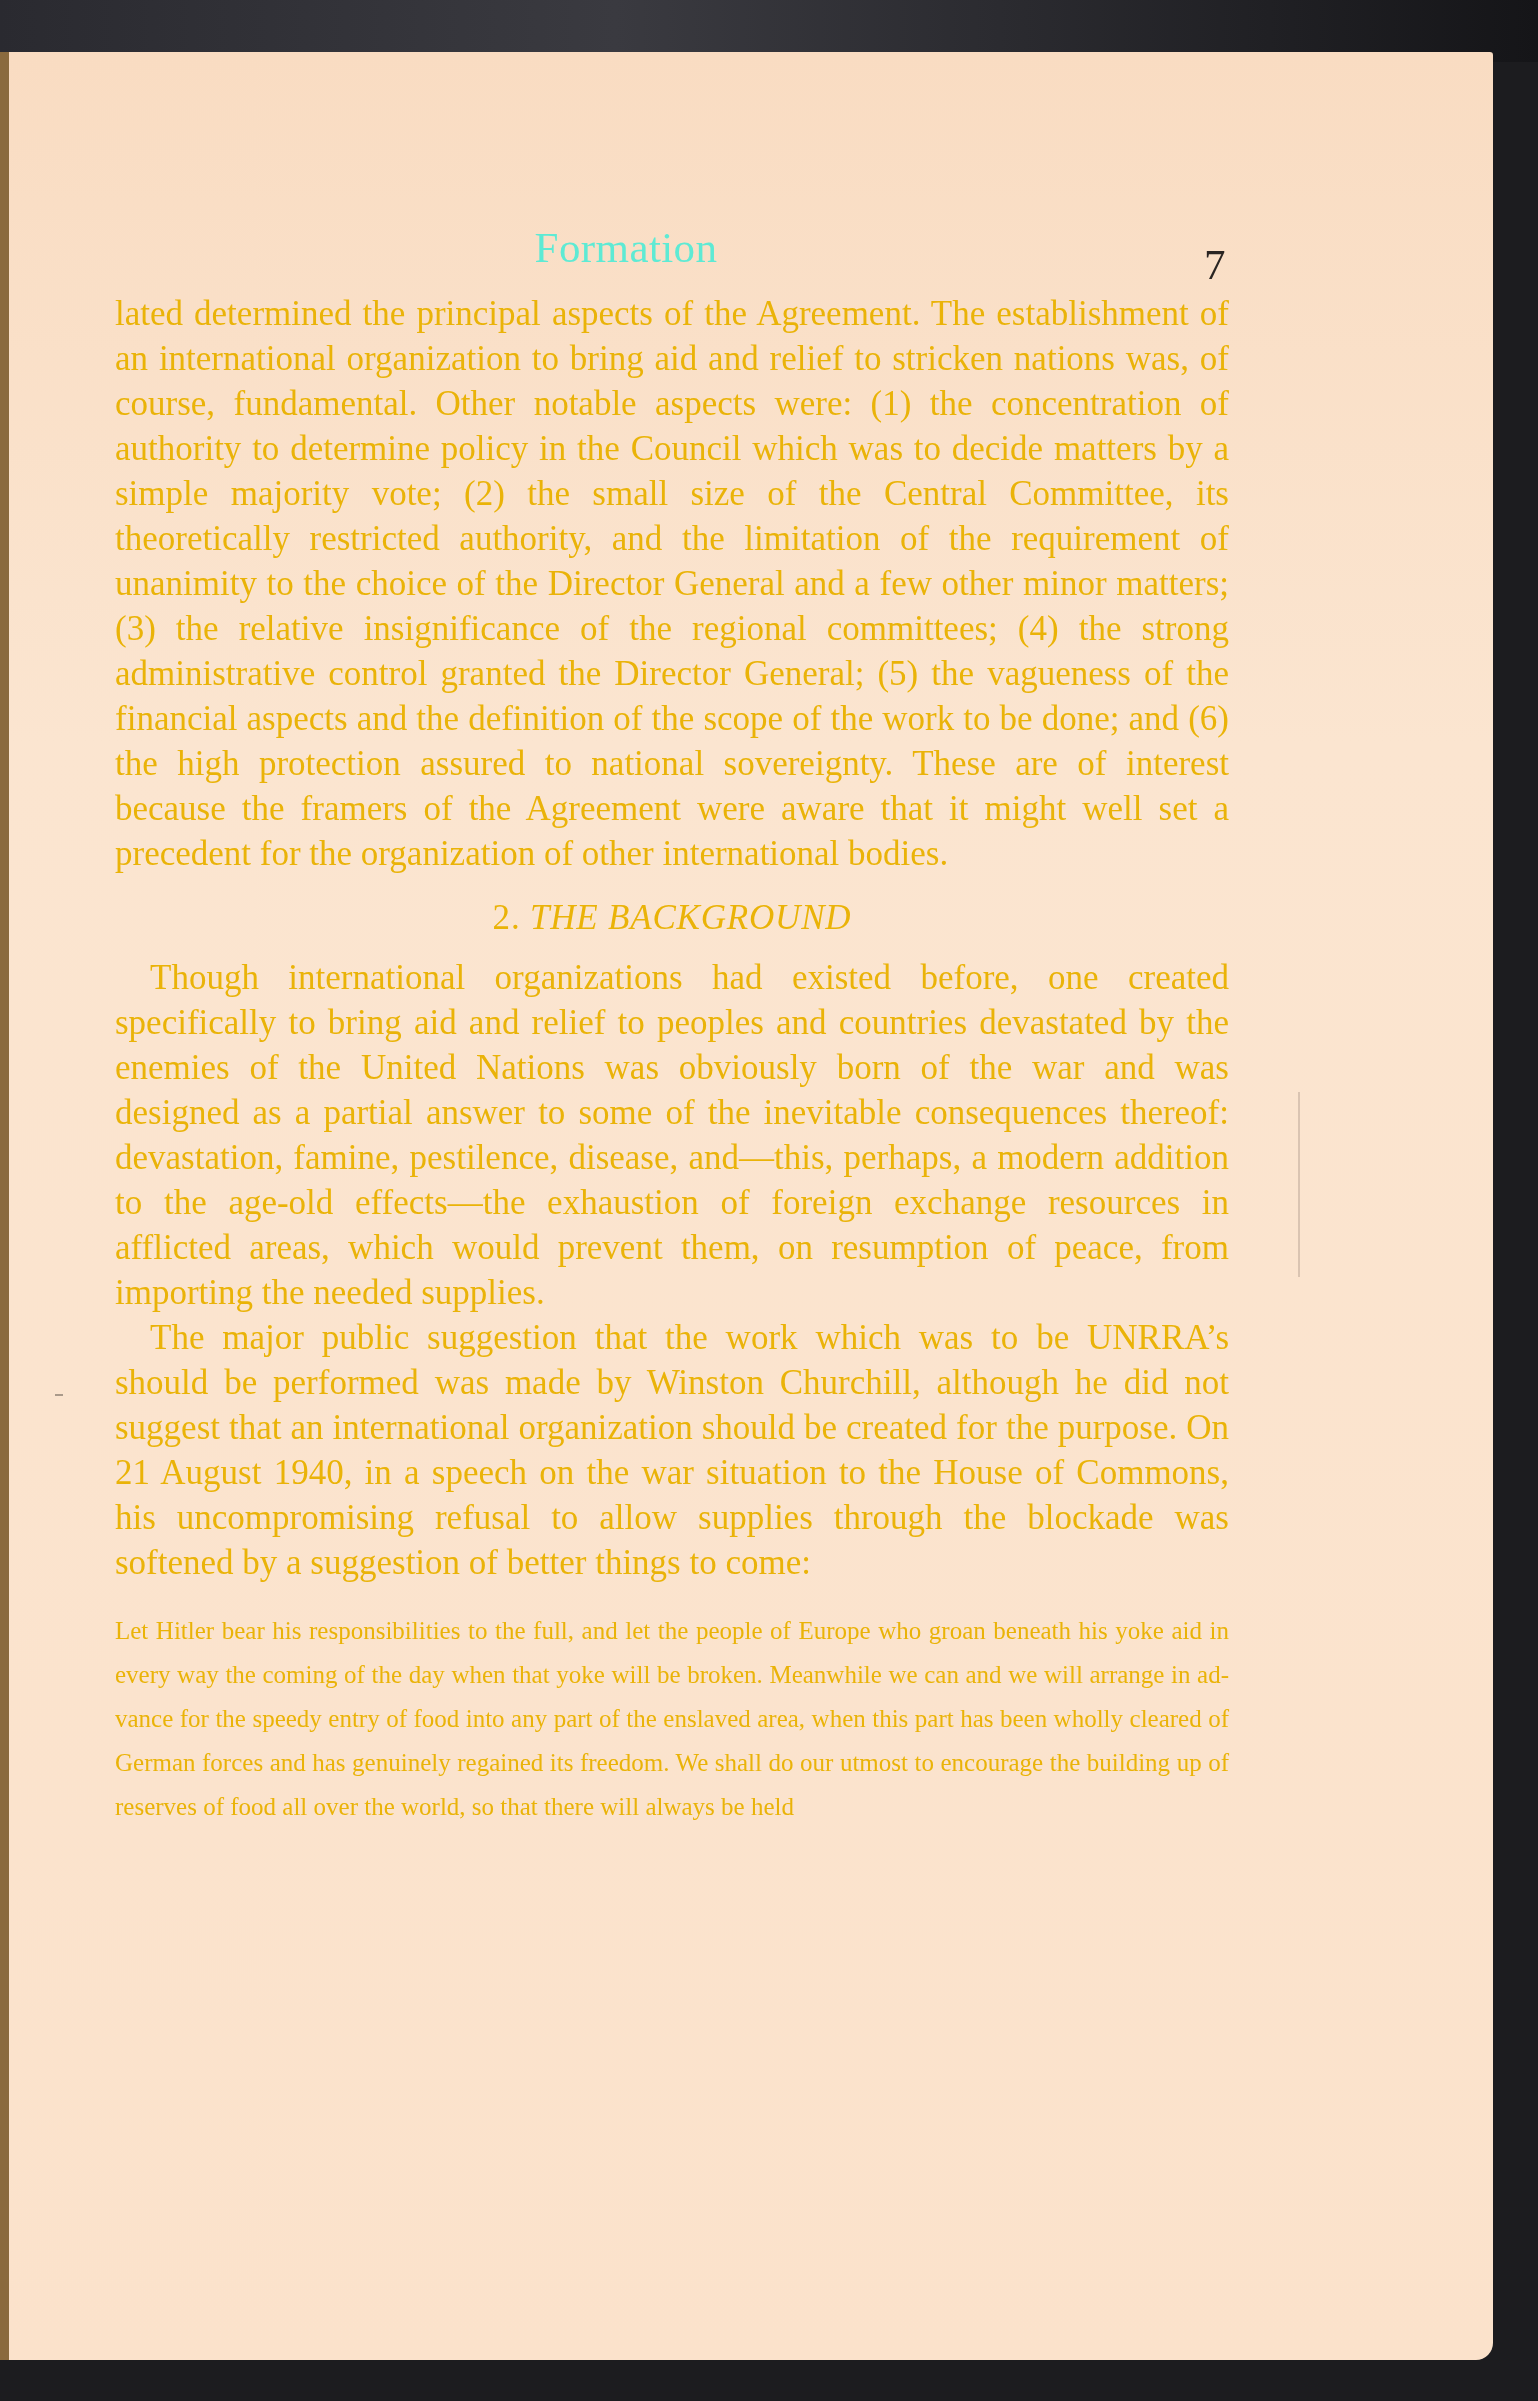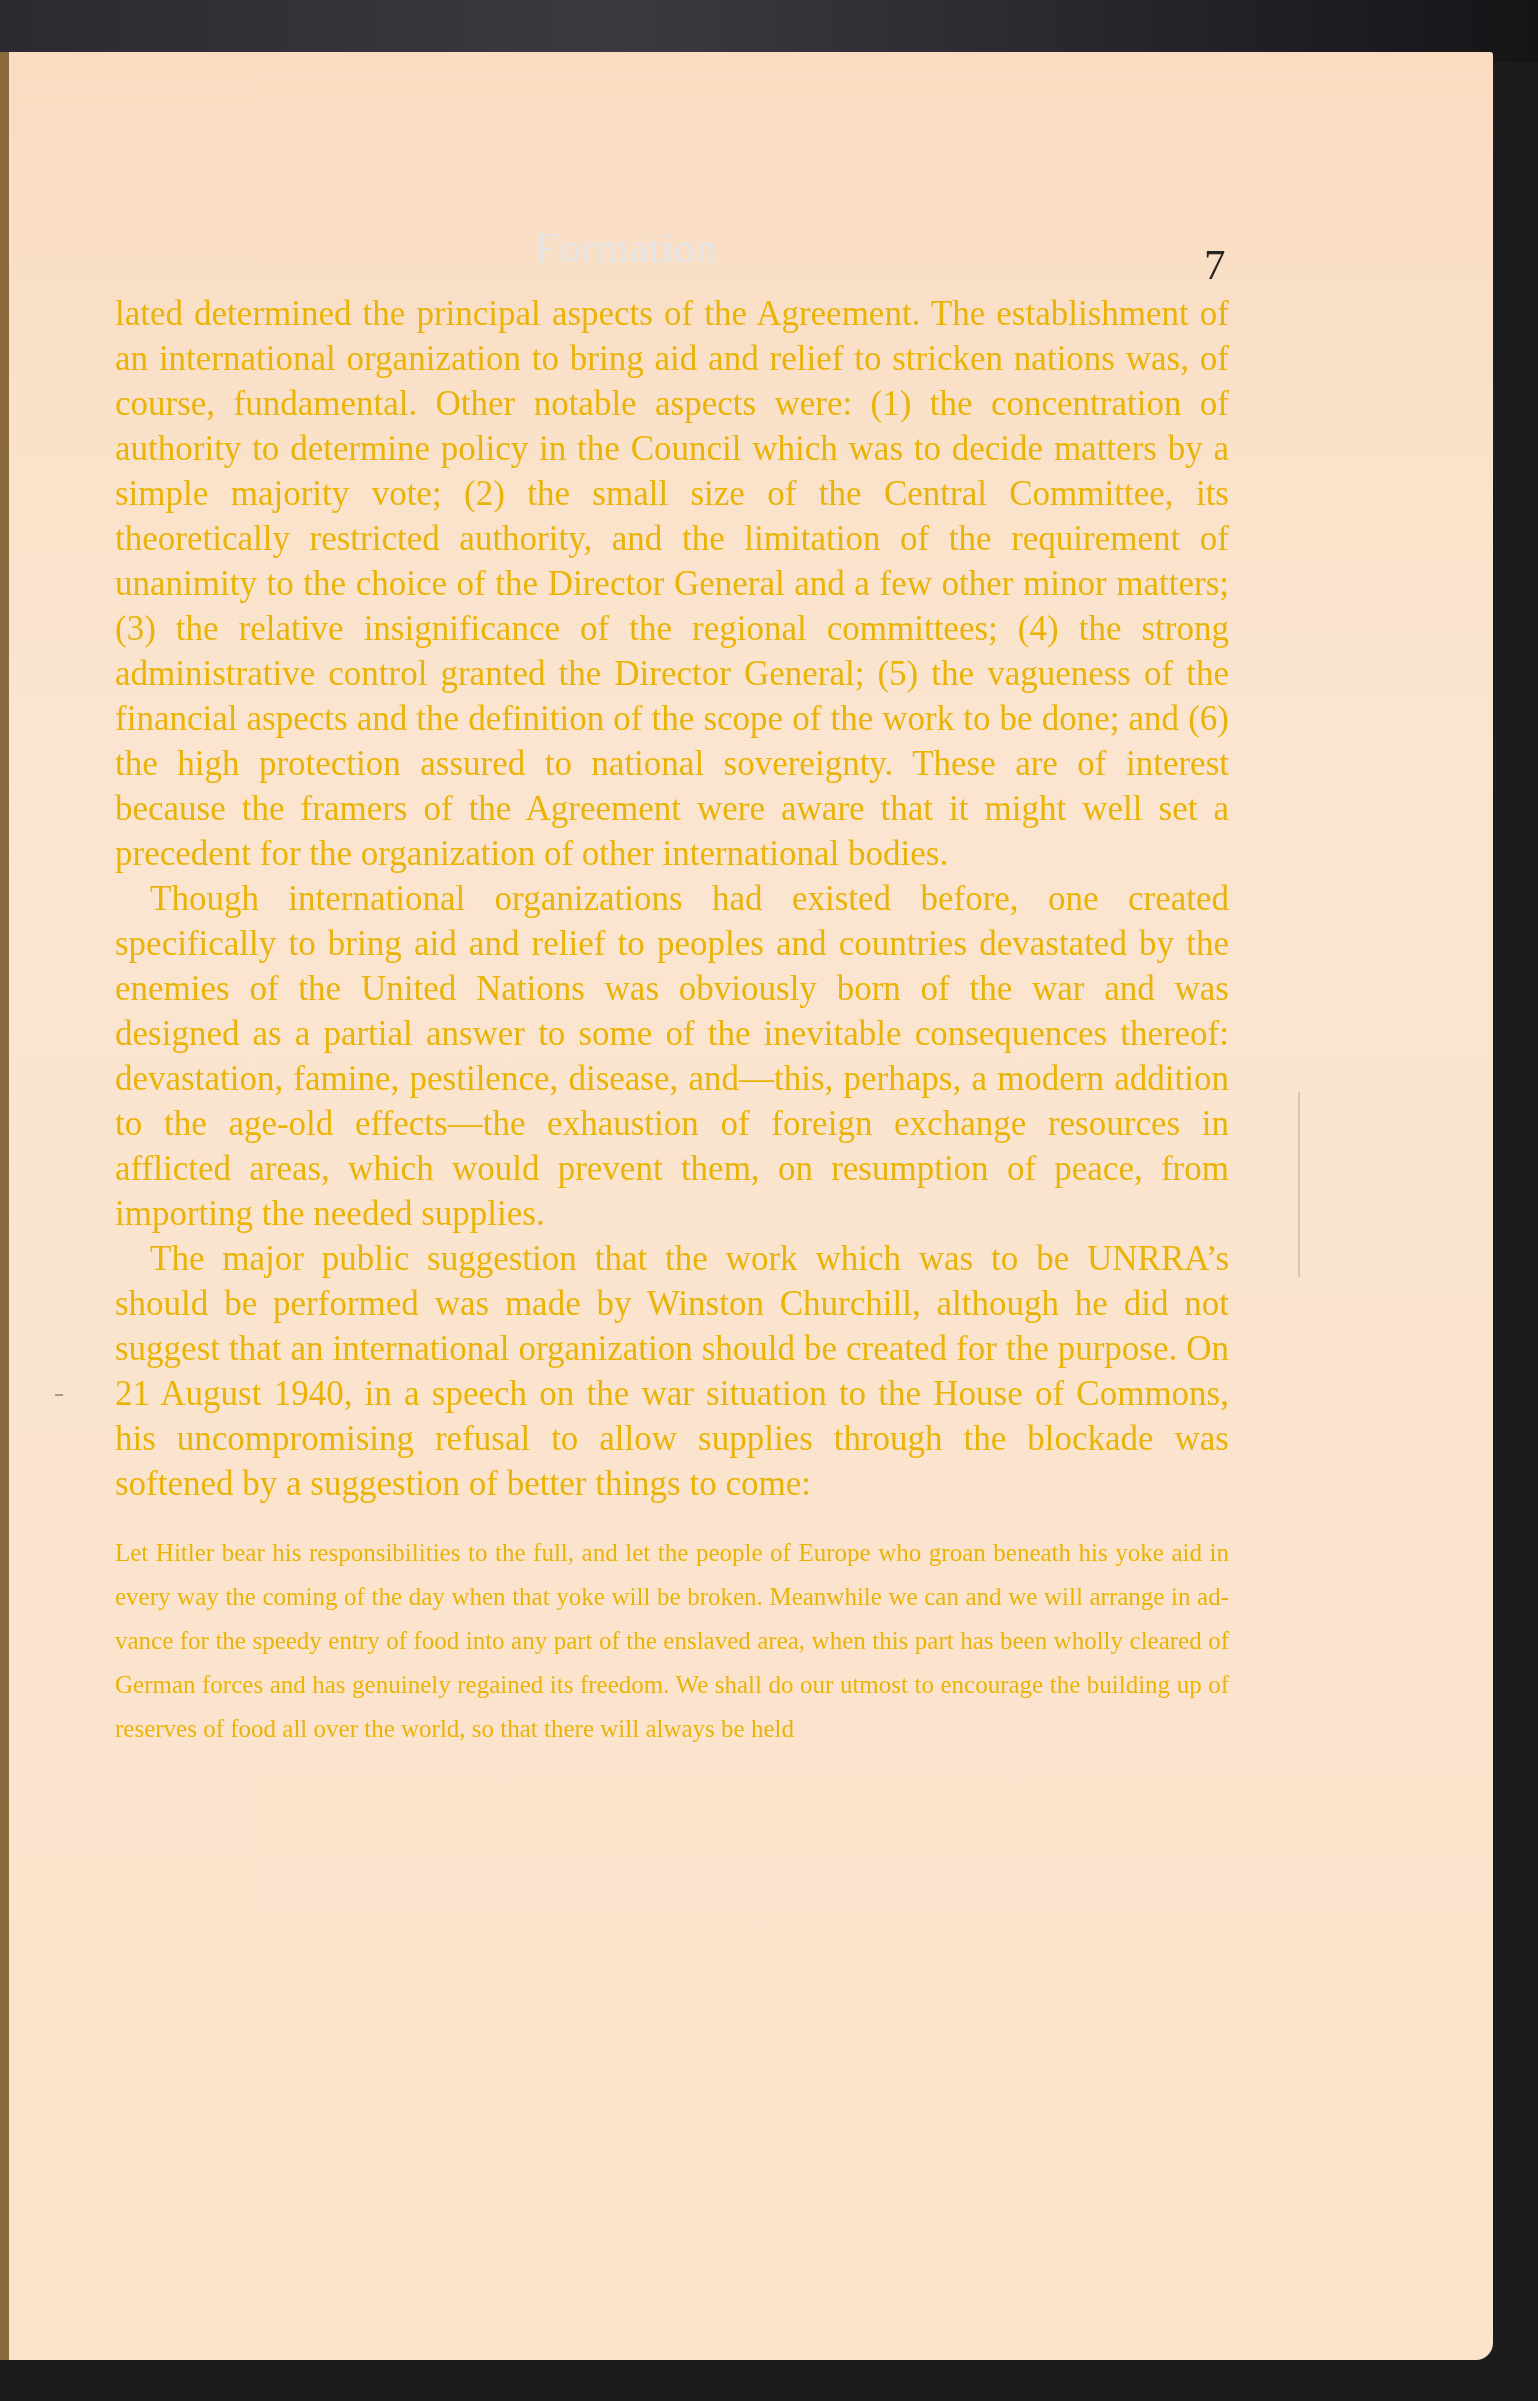--- a/index.html
+++ b/index.html
@@ -19,21 +19,21 @@
     background-image: linear-gradient(180deg, #f9dcc2 0%, #fbe5d0 30%, #fbe2cb 100%);
     border-bottom-right-radius: 17px;
     border-top-right-radius: 3.1px;
   }
   .spine {
     position: absolute; left: 0; top: 52px; width: 9.2px; height: 2308px;
     background: #8a6a3e;
   }
   .running-head {
     position: absolute; top: 223px; left: 0; width: 1252px;
-    text-align: center; font-size: 43px; color: #e5e5e5; letter-spacing: 0.4px;
+    text-align: center; font-size: 43px; color: #5eead4; letter-spacing: 0.4px;
   }
   .page-number {
     position: absolute; top: 240px; left: 1204px; font-size: 43px; color: #2a2522;
   }
   .text-block {
     position: absolute; left: 115px; top: 291px; width: 1114px;
     color: #eab308;
   }
   .para {
     font-size: 35px; line-height: 45px; text-align: justify;
@@ -64,20 +64,24 @@
 <div class="backdrop-top"></div>
 <div class="page"></div>
 <div class="spine"></div>
 
 <div class="running-head">Formation</div>
 <div class="page-number">7</div>
 
 <div class="text-block">
   <p class="para">lated determined the principal aspects of the Agreement. The estab­lishment of an international organization to bring aid and relief to stricken nations was, of course, fundamental. Other notable aspects were: (1) the concentration of authority to determine policy in the Council which was to decide matters by a simple majority vote; (2) the small size of the Central Committee, its theoretically restricted author­ity, and the limitation of the requirement of unanimity to the choice of the Director General and a few other minor matters; (3) the rela­tive insignificance of the regional committees; (4) the strong adminis­trative control granted the Director General; (5) the vagueness of the financial aspects and the definition of the scope of the work to be done; and (6) the high protection assured to national sovereignty. These are of interest because the framers of the Agreement were aware that it might well set a precedent for the organization of other inter­national bodies.</p>
 
+  <div class="section-heading">
+    <span class="num">2.</span>
+    <span>THE BACKGROUND</span>
+  </div>
 
   <p class="para indent">Though international organizations had existed before, one created specifically to bring aid and relief to peoples and countries devastated by the enemies of the United Nations was obviously born of the war and was designed as a partial answer to some of the inevitable consequences thereof: devastation, famine, pestilence, disease, and—this, perhaps, a modern addition to the age-old effects—the exhaustion of foreign ex­change resources in afflicted areas, which would prevent them, on resumption of peace, from importing the needed supplies.</p>
   <p class="para indent">The major public suggestion that the work which was to be UNRRA’s should be performed was made by Winston Churchill, although he did not suggest that an international organization should be created for the purpose. On 21 August 1940, in a speech on the war situation to the House of Commons, his uncompromising refusal to allow supplies through the blockade was softened by a suggestion of better things to come:</p>
 
   <p class="quote">Let Hitler bear his responsibilities to the full, and let the people of Europe who groan beneath his yoke aid in every way the coming of the day when that yoke will be broken. Meanwhile we can and we will arrange in ad­vance for the speedy entry of food into any part of the enslaved area, when this part has been wholly cleared of German forces and has genuinely regained its freedom. We shall do our utmost to encourage the building up of reserves of food all over the world, so that there will always be held</p>
 </div>
 
 <div class="margin-mark"></div>
 <div class="dash-mark"></div>
 

